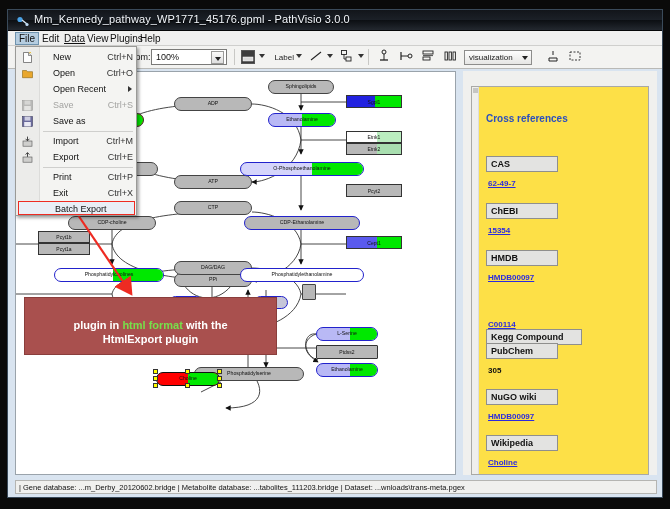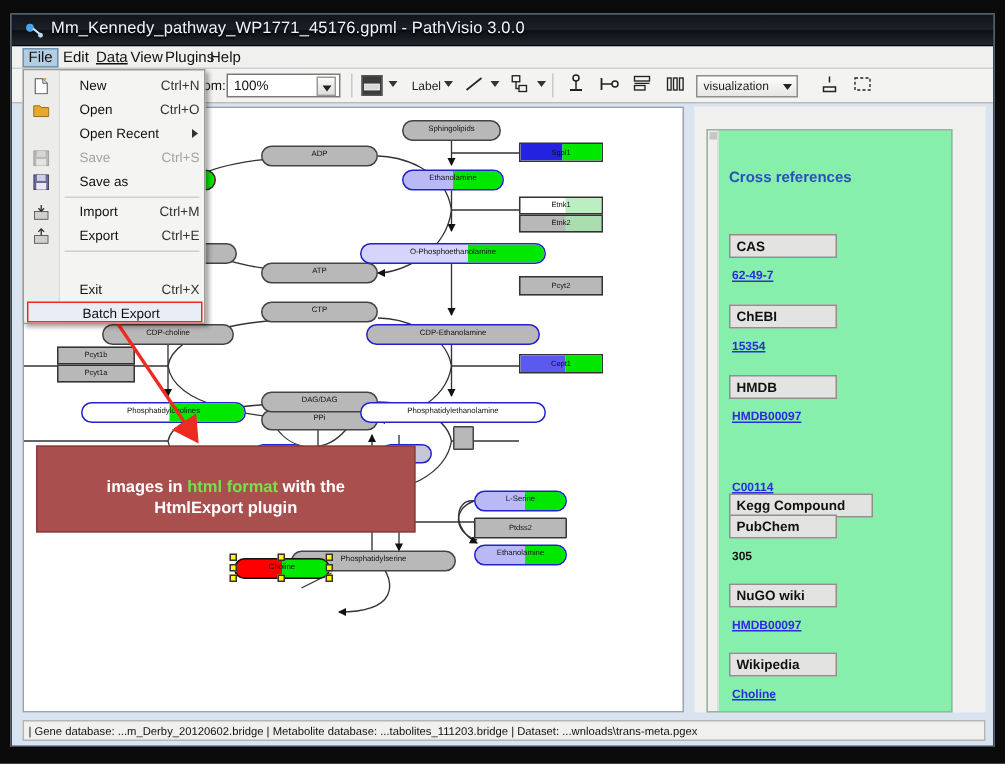--- a/index.html
+++ b/index.html
@@ -133,22 +133,22 @@
     background:#f0f0ee;
   }
   #tabstrip { position:absolute; left:8px; top:0; width:186px; height:15px; }
   .tab {
     position:absolute; top:2px; height:13px; padding:0 4px;
     font-size:8px; color:#111; line-height:13px;
     background:#e2e2df; border:1px solid #a9a9a6; border-bottom:none;
   }
   .tab.sel { top:0; height:15px; line-height:15px; background:#fff; font-weight:bold; z-index:2; }
   #sb-body {
-    position:absolute; left:8px; top:15px; width:164px; height:389px;
-    background:#86efac; border:1px solid #a9a9a6;
+    position:absolute; left:8px; top:15px; width:178px; height:389px;
+    background:#fde047; border:1px solid #a9a9a6;
     overflow:hidden;
   }
   #sb-scroll { position:absolute; left:0; top:0; width:7px; height:389px; background:#efefed; border-right:1px solid #ddd;}
   #sb-scroll .thumbup{position:absolute;left:1px;top:1px;width:5px;height:5px;background:#c6c6c4;}
   .sb-title { position:absolute; left:14px; font-size:10px; font-weight:bold; color:#2b4fbe; }
   .sb-head {
     position:absolute; left:14px; width:72px; height:16px;
     background:#e3e3e1; border:1px solid #8f8f8d;
     font-size:9px; font-weight:bold; color:#111;
     display:flex; align-items:center; padding-left:4px;
@@ -506,21 +506,21 @@
       <span class="half" style="left:0;width:50%;background:#2222e0;"></span>
       <span class="half" style="left:50%;width:50%;background:#00e800;"></span>
     </div>
 
    </div>
   </div>
 
   <div id="callout">
     <div>
       <br>
-      <span>images in </span><span class="hl">html format</span><span> with the</span><br>
+      <span>plugin in </span><span class="hl">html format</span><span> with the</span><br>
       <span>HtmlExport plugin</span>
     </div>
   </div>
 
   <div id="sidebar">
 
     <div id="sb-body">
       <div id="sb-scroll">
             <div class="thumbup"></div>
           </div>
@@ -626,20 +626,24 @@
               <rect x="1" y="5" width="9" height="5.2" fill="#cfcfcd" stroke="#555" stroke-width="0.6"></rect>
               <path d="M5.5 4.8 v-4 M3.6 2.6 L5.5 0.6 L7.4 2.6" stroke="#333" stroke-width="0.9" fill="none"></path>
             </svg>
       </span>
       <span class="t">Export</span>
       <span class="a">Ctrl+E</span>
     </div>
 
     <div class="fm-sep" style="top:120px;"></div>
 
+    <div class="fm-row" style="top:123px;">
+      <span class="t">Print</span>
+      <span class="a">Ctrl+P</span>
+    </div>
 
     <div class="fm-row" style="top:139px;">
       <span class="t">Exit</span>
       <span class="a">Ctrl+X</span>
     </div>
 
     <div class="fm-row boxed" style="top:154px;">
       <span class="t">Batch Export</span>
     </div>
   </div>

